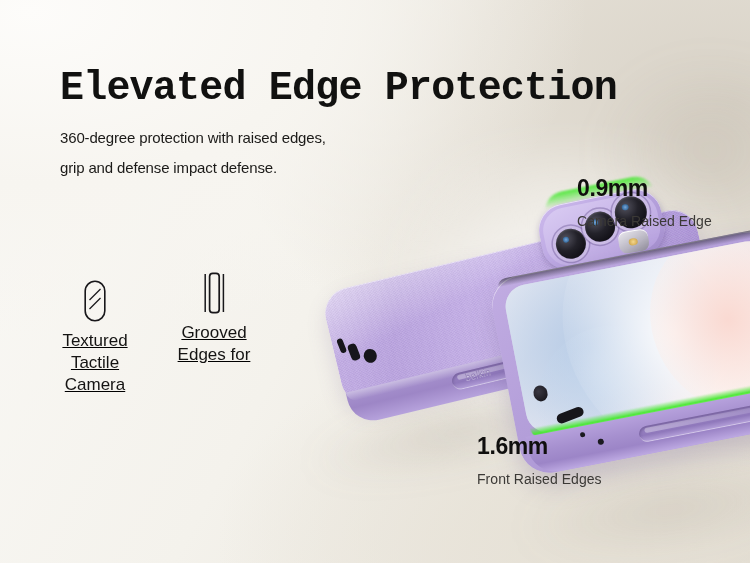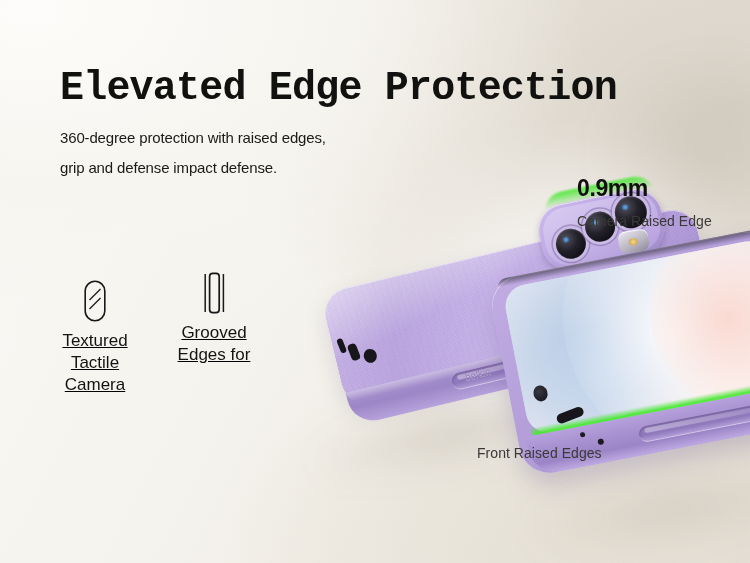--- a/index.html
+++ b/index.html
@@ -255,16 +255,17 @@
       </div>
     </div>
   </div>
 
   <div class="callout" id="callout-camera">
     <div class="val">0.9mm</div>
     <div class="lab">Camera Raised Edge</div>
   </div>
 
   <div class="callout" id="callout-front">
+    <div class="val">1.6mm</div>
     <div class="lab">Front Raised Edges</div>
   </div>
 
 </div>
 
 </body></html>

